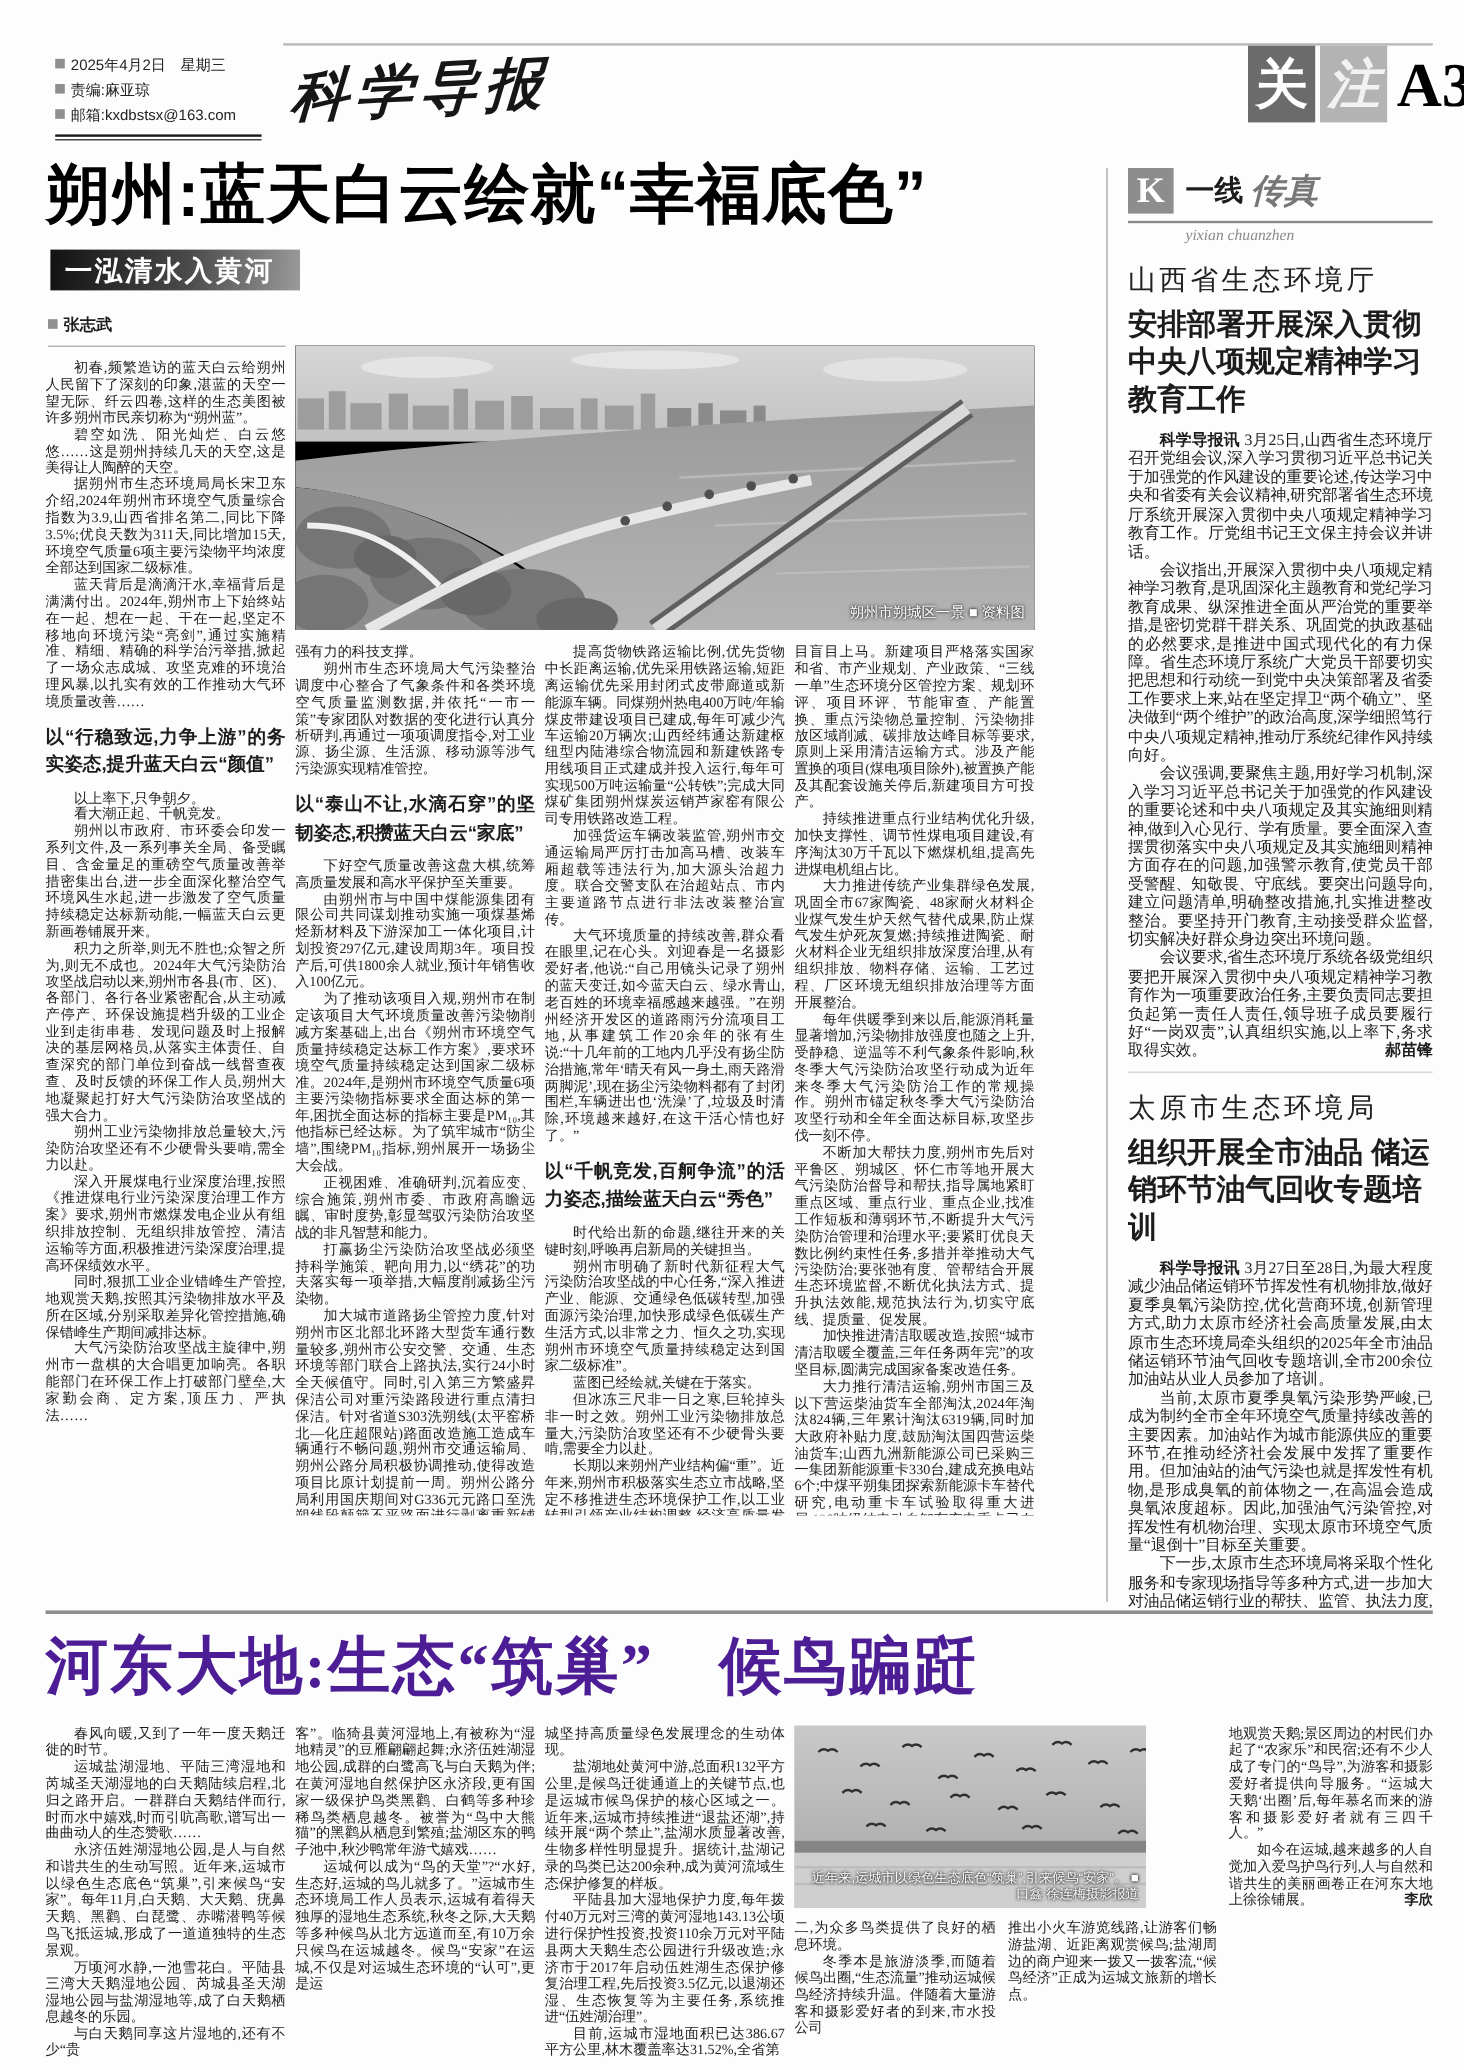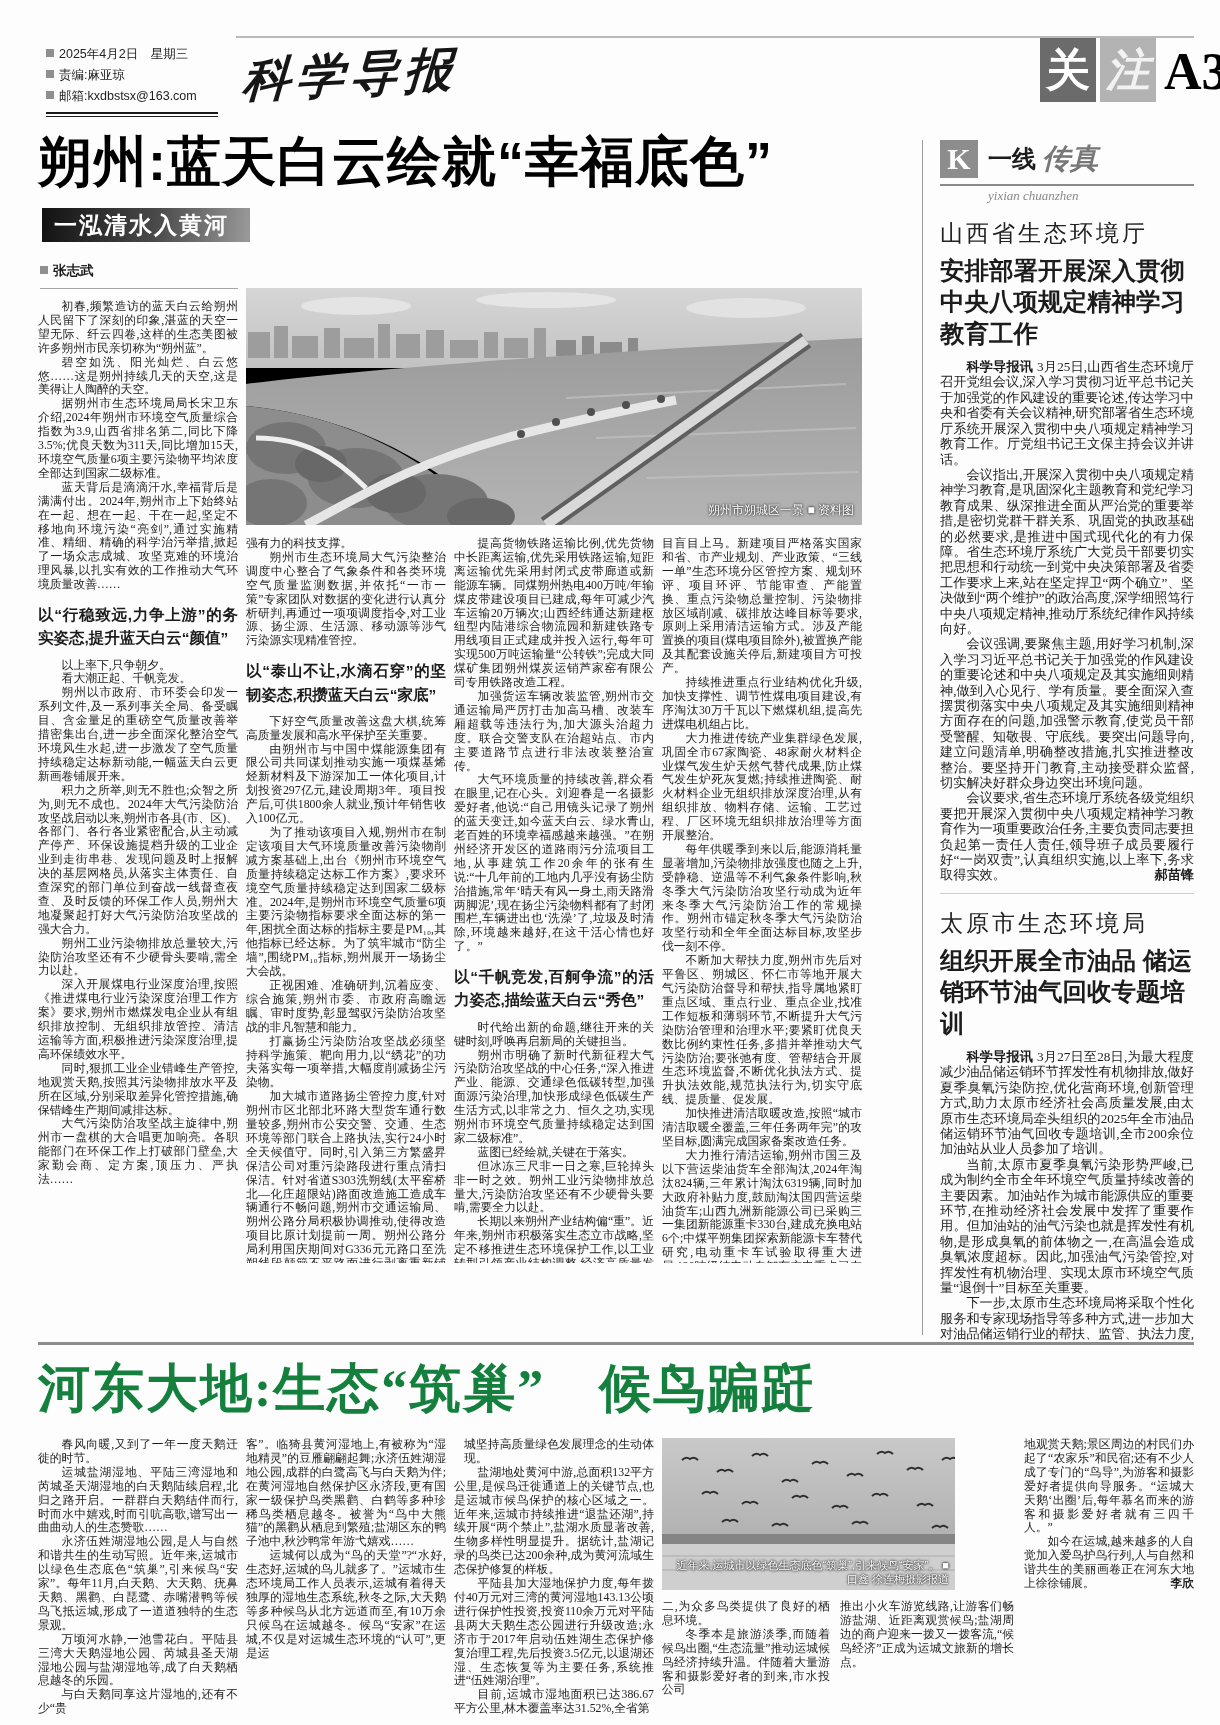--- a/index.html
+++ b/index.html
@@ -52,21 +52,21 @@
   .sb-article{margin-bottom:14px;padding-bottom:10px;border-bottom:1px solid #cfcfcf;}
   .sb-article:last-child{border-bottom:none;}
   .kicker{font-family:"Liberation Sans",sans-serif;font-size:23px;letter-spacing:3px;color:#222;margin-bottom:6px;}
   .sb-head{font-family:"Liberation Sans",sans-serif;font-weight:900;font-size:24.5px;line-height:1.28;margin:0 0 10px;}
   .sb-body{font-size:13.2px;line-height:15.4px;text-align:justify;}
   .sb-body .para{margin:0;text-indent:2em;}
   .sb-body b{font-family:"Liberation Sans",sans-serif;}
   
   .bottom-rule{position:absolute;left:38px;top:1342px;width:1156px;height:3px;background:#8d8d8d;}
   .bottom-headline{position:absolute;left:38px;top:1354px;width:1156px;margin:0;font-family:"Liberation Serif",serif;
-                   font-weight:900;font-size:52px;letter-spacing:2px;color:#15803d;}
+                   font-weight:900;font-size:52px;letter-spacing:2px;color:#4c1d95;}
   .b1{left:38px;top:1438px;width:200px;height:280px;}
   .b2{left:246px;top:1438px;width:200px;height:280px;}
   .b3{left:454px;top:1438px;width:200px;height:280px;}
   .bird-photo{position:absolute;left:662px;top:1438px;width:293px;height:152px;background:#bdbdbd;overflow:hidden;}
   .bird-cap{position:absolute;left:6px;right:6px;bottom:4px;color:#fff;font-size:11px;line-height:14px;
             font-family:"Liberation Sans",sans-serif;text-shadow:0 0 3px #222,0 0 2px #222;text-align:right;}
   .ba{left:662px;top:1600px;width:168px;height:120px;}
   .bb{left:840px;top:1600px;width:174px;height:120px;}
   .br{left:1024px;top:1438px;width:170px;height:282px;}
 </style>
@@ -252,21 +252,21 @@
       <p class="para">运城盐湖湿地、平陆三湾湿地和芮城圣天湖湿地的白天鹅陆续启程,北归之路开启。一群群白天鹅结伴而行,时而水中嬉戏,时而引吭高歌,谱写出一曲曲动人的生态赞歌……</p>
       <p class="para">永济伍姓湖湿地公园,是人与自然和谐共生的生动写照。近年来,运城市以绿色生态底色“筑巢”,引来候鸟“安家”。每年11月,白天鹅、大天鹅、疣鼻天鹅、黑鹳、白琵鹭、赤嘴潜鸭等候鸟飞抵运城,形成了一道道独特的生态景观。</p>
       <p class="para">万顷河水静,一池雪花白。平陆县三湾大天鹅湿地公园、芮城县圣天湖湿地公园与盐湖湿地等,成了白天鹅栖息越冬的乐园。</p>
       <p class="para">与白天鹅同享这片湿地的,还有不少“贵</p>
     </div>
   <div class="col b2">
       <p class="para" style="text-indent: 0px;">客”。临猗县黄河湿地上,有被称为“湿地精灵”的豆雁翩翩起舞;永济伍姓湖湿地公园,成群的白鹭高飞与白天鹅为伴;在黄河湿地自然保护区永济段,更有国家一级保护鸟类黑鹳、白鹤等多种珍稀鸟类栖息越冬。被誉为“鸟中大熊猫”的黑鹳从栖息到繁殖;盐湖区东的鸭子池中,秋沙鸭常年游弋嬉戏……</p>
       <p class="para">运城何以成为“鸟的天堂”?“水好,生态好,运城的鸟儿就多了。”运城市生态环境局工作人员表示,运城有着得天独厚的湿地生态系统,秋冬之际,大天鹅等多种候鸟从北方远道而至,有10万余只候鸟在运城越冬。候鸟“安家”在运城,不仅是对运城生态环境的“认可”,更是运</p>
     </div>
   <div class="col b3">
-      <p class="para" style="text-indent: 0px; margin-left: 10px;">城坚持高质量绿色发展理念的生动体现。</p>
+      <p class="para" style="text-indent: 0px;">城坚持高质量绿色发展理念的生动体现。</p>
       <p class="para">盐湖地处黄河中游,总面积132平方公里,是候鸟迁徙通道上的关键节点,也是运城市候鸟保护的核心区域之一。近年来,运城市持续推进“退盐还湖”,持续开展“两个禁止”,盐湖水质显著改善,生物多样性明显提升。据统计,盐湖记录的鸟类已达200余种,成为黄河流域生态保护修复的样板。</p>
       <p class="para">平陆县加大湿地保护力度,每年拨付40万元对三湾的黄河湿地143.13公顷进行保护性投资,投资110余万元对平陆县两大天鹅生态公园进行升级改造;永济市于2017年启动伍姓湖生态保护修复治理工程,先后投资3.5亿元,以退湖还湿、生态恢复等为主要任务,系统推进“伍姓湖治理”。</p>
       <p class="para">目前,运城市湿地面积已达386.67平方公里,林木覆盖率达31.52%,全省第</p>
     </div>
 
   <div class="bird-photo">
     <svg width="352" height="152" viewBox="0 0 352 152" xmlns="http://www.w3.org/2000/svg">
       <defs>
         <linearGradient id="bsky" x1="0" y1="0" x2="0" y2="1">
           <stop offset="0" stop-color="#c9c9c9"></stop>

